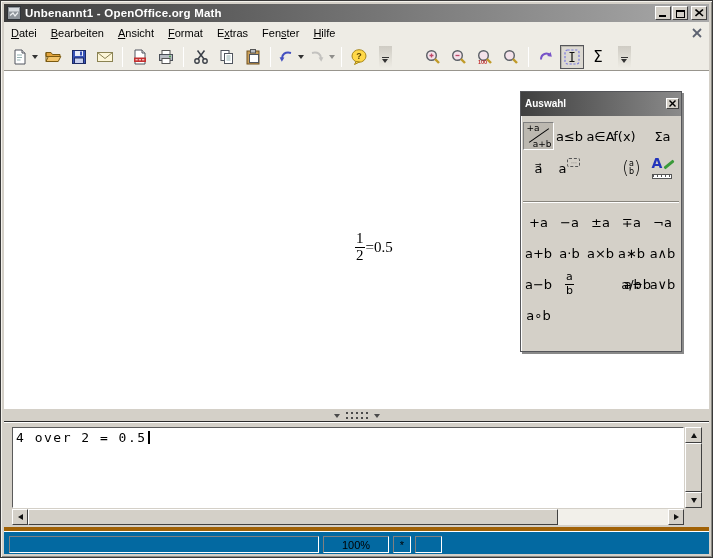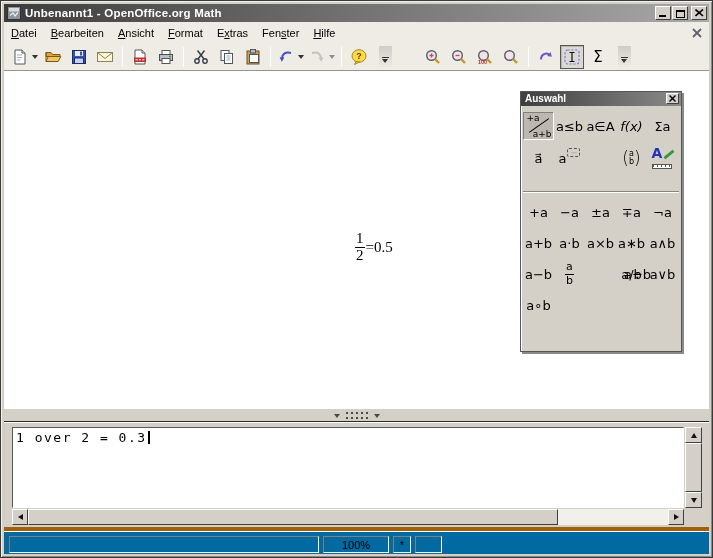--- a/index.html
+++ b/index.html
@@ -45,21 +45,21 @@
   
   .docarea{position:absolute;left:3px;top:70px;right:3px;height:337px;background:#fff;}
   .formula{position:absolute;left:351px;top:160px;display:flex;align-items:center;
            font-family:"Liberation Serif",serif;font-size:15px;color:#000;}
   .vfrac{display:inline-flex;flex-direction:column;align-items:center;line-height:1.05;}
   .vfrac .den{border-top:1px solid #000;padding:0 1px;}
   .formula .rhs{margin-left:1px;}
   
   .palette{position:absolute;left:519px;top:90px;width:162px;height:261px;background:#d4d0c8;
            border:1px solid #55565a;box-shadow:inset 1px 1px 0 #fff,2px 2px 0 rgba(40,40,40,.55);}
-  .pal-title{height:14px;background:linear-gradient(90deg,#3f3f3f,#8a8a8a);color:#fff;
+  .pal-title{height:24px;background:linear-gradient(90deg,#3f3f3f,#8a8a8a);color:#fff;
              font-weight:bold;font-size:10px;display:flex;align-items:center;padding:0 2px 1px 4px;}
   .pal-close{margin-left:auto;width:13px;height:11px;background:#d4d0c8;border:1px solid;
              border-color:#fff #404040 #404040 #fff;display:flex;align-items:center;justify-content:center;}
   .pal-body{position:relative;height:245px;font-family:"DejaVu Sans",sans-serif;}
   .pcell{position:absolute;width:31px;height:28px;display:flex;align-items:center;
          justify-content:center;font-size:13px;color:#000;}
   .pcell.selected{background:#bcb8b0;border:1px solid;border-color:#808080 #fff #fff #808080;}
   .pal-sep{position:absolute;left:2px;right:2px;top:85px;border-top:1px solid #87847c;
            border-bottom:1px solid #fff;}
   .diagfrac{position:relative;width:26px;height:24px;font-size:9px;}
@@ -392,21 +392,21 @@
       <div class="pal-sep"></div>
     <div class="pcell selected" style="left: 2px; top: 6px;">
           <span class="diagfrac">
             <span class="df-top">+a</span>
             <span class="df-line"></span>
             <span class="df-bot">a+b</span>
           </span>
         </div>
         <div class="pcell" style="left: 33px; top: 6px;">a≤b</div>
         <div class="pcell" style="left: 64px; top: 6px;">a∈A</div>
-        <div class="pcell" style="left: 95px; top: 6px; font-style: italic;">f(x)</div>
+        <div class="pcell" style="left: 88px; top: 6px;">f(x)</div>
         <div class="pcell" style="left: 126px; top: 6px;">Σa</div>
         <div class="pcell" style="left: 2px; top: 38px;">a⃗</div>
         <div class="pcell" style="left: 33px; top: 38px;">
           <span>a</span>
           <span class="bub">···</span>
         </div>
         <div class="pcell" style="left: 95px; top: 38px;">
           <span class="binom">
             <span class="paren">(</span>
             <span class="stack">
@@ -455,21 +455,21 @@
           <i class="dc"></i>
           <i class="dc"></i>
           <i class="dc"></i>
           <i class="dc"></i>
         </span>
       <i class="tri"></i>
     </span>
   </div>
 
   <div class="cmdpanel">
-    <div class="cmdbox"><span>1 over 2 = 0.3</span><span class="caret"></span></div>
+    <div class="cmdbox"><span>4 over 2 = 0.5</span><span class="caret"></span></div>
     <div class="vscroll">
       <div class="sbtn up" style="top:0">
           <i class="arr-up"></i>
         </div>
       <div class="vthumb"></div>
       <div class="sbtn down">
           <i class="arr-down"></i>
         </div>
     </div>
     <div class="hscroll">

